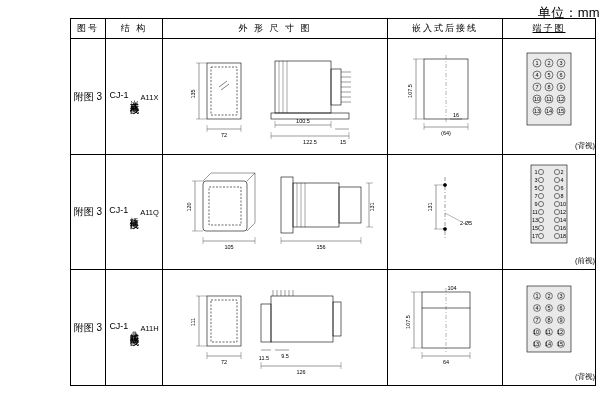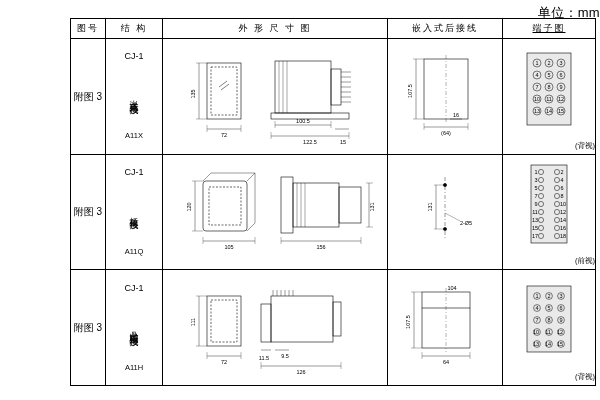--- a/index.html
+++ b/index.html
@@ -36,21 +36,21 @@
   
   .fig-no{
     font-size:10px; line-height:11px;
     display:flex;flex-direction:column;align-items:center;justify-content:center;
     height:100%;
   }
 
   
   .struct{
     height:100%;
-    display:flex;flex-direction:column;align-items:center;justify-content:center;
+    display:flex;flex-direction:row;align-items:center;justify-content:center;
     font-size:9px;line-height:10px;
   }
   .struct .model{font-size:9px;margin-bottom:3px;}
   .struct .vert{
     writing-mode:vertical-rl;
     text-orientation:upright;
     letter-spacing:1px;
     font-size:9px;
     line-height:12px;
     height:64px;

